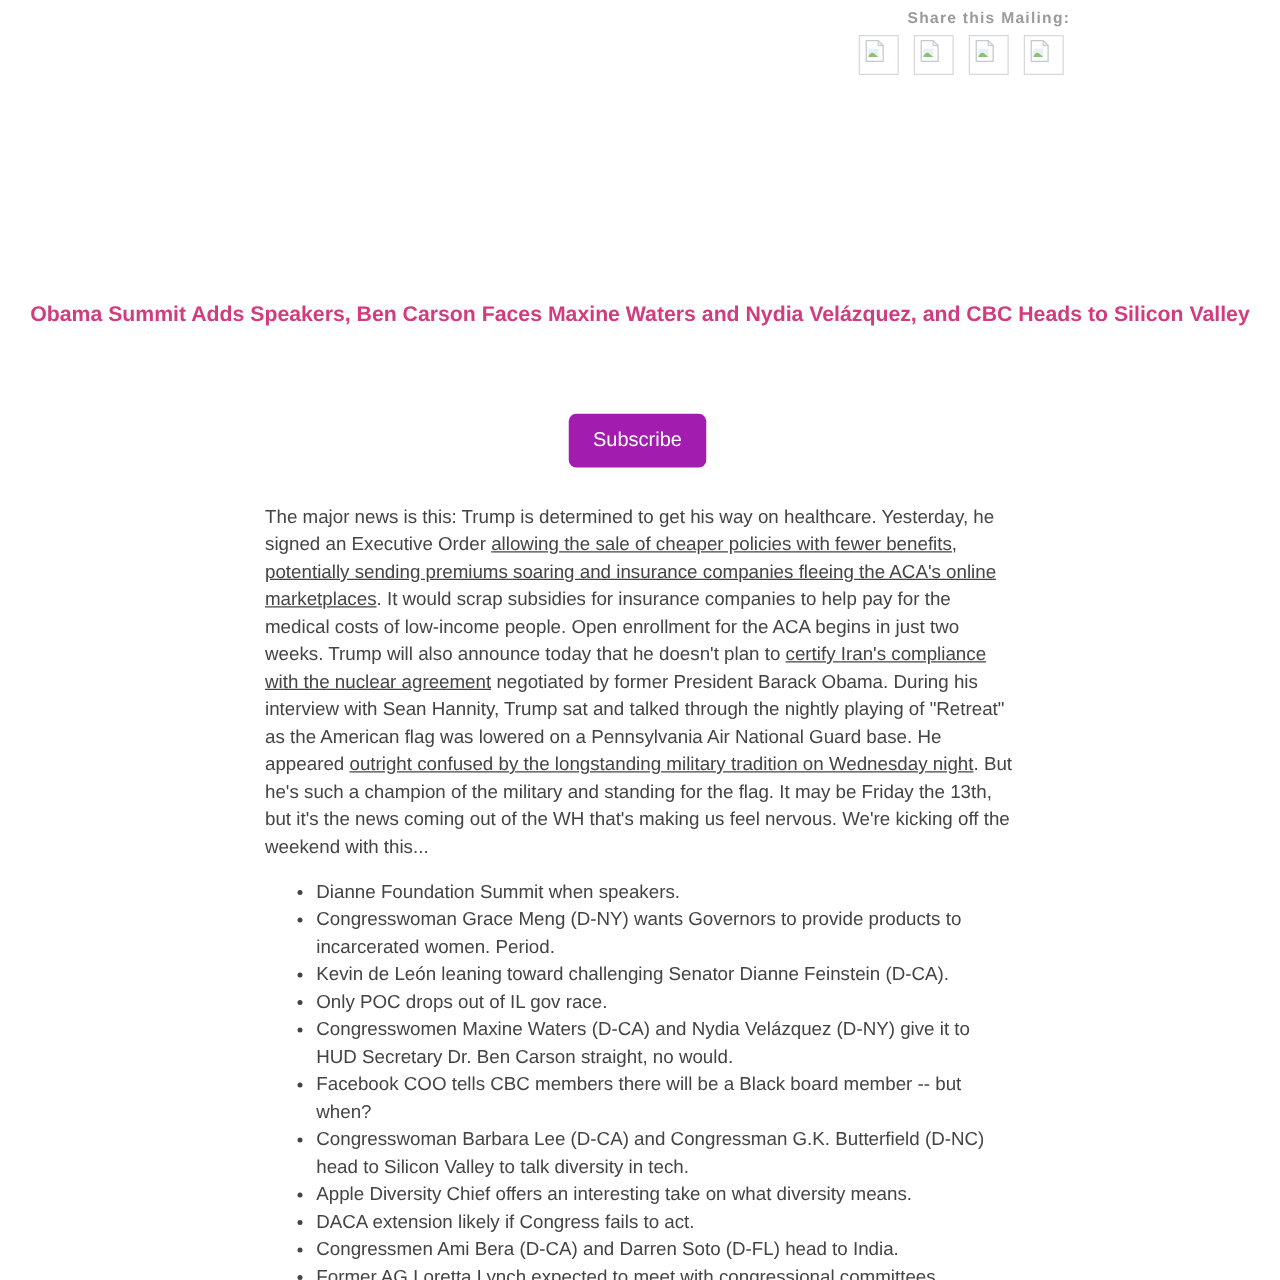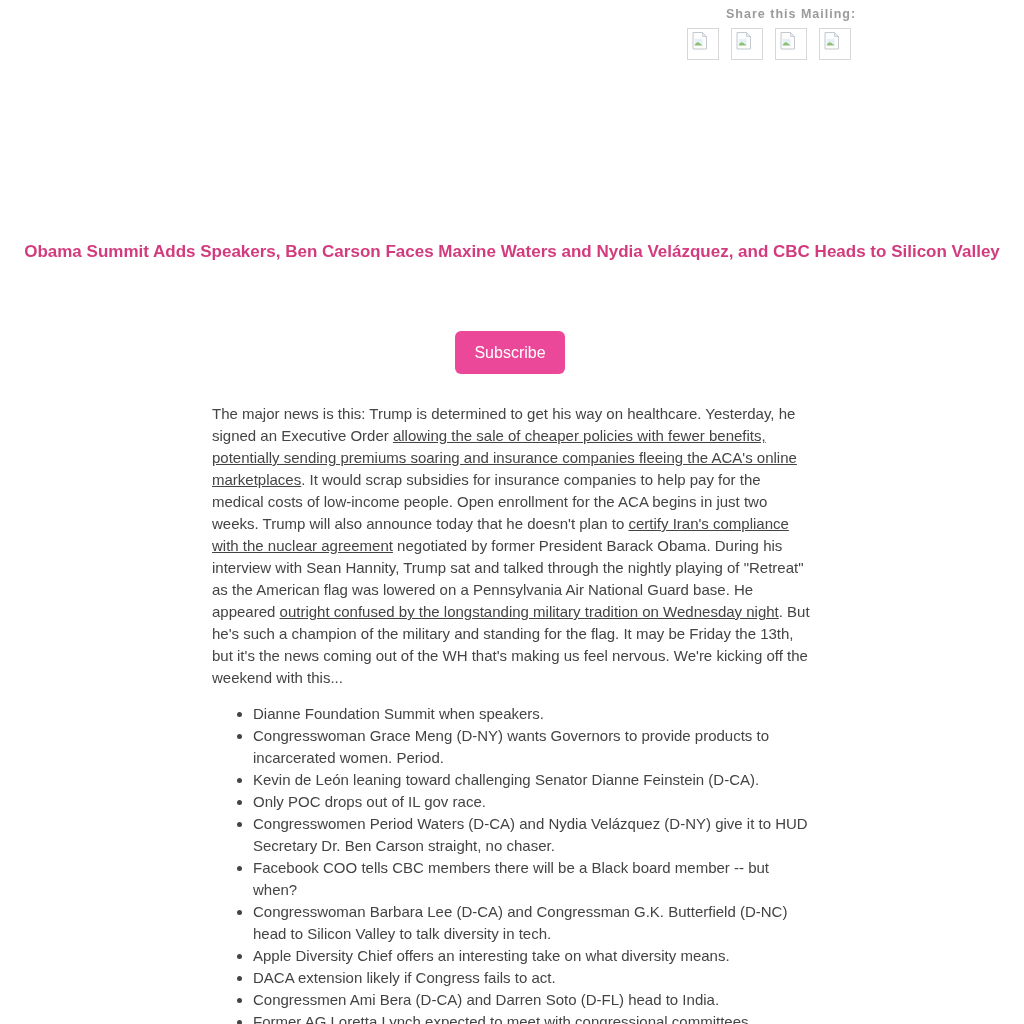--- a/index.html
+++ b/index.html
@@ -43,21 +43,21 @@
     font-size: 17px; font-weight: 700; line-height: 22px;
     color: #d23c7e;
     text-decoration: none;
     cursor: pointer;
   }
 
   
   .subscribe-btn {
     position: absolute; left: 455px; top: 331px;
     width: 110px; height: 43px;
-    background: #ec4899; border: none; border-radius: 6px;
+    background: #a21caf; border: none; border-radius: 6px;
     color: #ffffff; font-size: 16px;
     font-family: "Liberation Sans", sans-serif;
     cursor: pointer;
   }
 
   
   .content {
     position: absolute; left: 212px; top: 403px; width: 600px;
     font-size: 15px; line-height: 22px; color: #444;
   }
@@ -119,21 +119,21 @@
 
   <button class="subscribe-btn">Subscribe</button>
 
   <div class="content">
     <p><span>The major news is this: Trump is determined to get his way on healthcare. Yesterday, he signed an Executive Order </span><a class="body-link">allowing the sale of cheaper policies with fewer benefits, potentially sending premiums soaring and insurance companies fleeing the ACA's online marketplaces</a><span>. It would scrap subsidies for insurance companies to help pay for the medical costs of low-income people. Open enrollment for the ACA begins in just two weeks. Trump will also announce today that he doesn't plan to </span><a class="body-link">certify Iran's compliance with the nuclear agreement</a><span> negotiated by former </span><strong>President Barack Obama</strong><span>. During his interview with </span><strong>Sean Hannity</strong><span>, Trump sat and talked through the nightly playing of "Retreat" as the American flag was lowered on a Pennsylvania Air National Guard base. He appeared </span><a class="body-link">outright confused by the longstanding military tradition on Wednesday night</a><span>. But he's such a champion of the military and standing for the flag. It may be Friday the 13th, but it's the news coming out of the WH that's making us feel nervous. We're kicking off the weekend with this...</span></p>
     <ul>
         <li><strong>Dianne</strong><span> Foundation Summit when speakers.</span></li>
         <li><strong>Congresswoman Grace Meng (D-NY)</strong><span> wants Governors to provide products to incarcerated women. Period.</span></li>
         <li><strong>Kevin de León</strong><span> leaning toward challenging </span><strong>Senator Dianne Feinstein (D-CA)</strong><span>.</span></li>
         <li><span>Only POC drops out of IL gov race.</span></li>
-        <li><strong>Congresswomen Period Waters (D-CA)</strong><span> and </span><strong>Nydia Velázquez (D-NY)</strong><span> give it to </span><strong>HUD Secretary Dr. Ben Carson</strong><span> straight, no chaser.</span></li>
+        <li><strong>Congresswomen Maxine Waters (D-CA)</strong><span> and </span><strong>Nydia Velázquez (D-NY)</strong><span> give it to </span><strong>HUD Secretary Dr. Ben Carson</strong><span> straight, no would.</span></li>
         <li><span>Facebook COO tells CBC members there will be a Black board member -- but when?</span></li>
         <li><strong>Congresswoman Barbara Lee (D-CA)</strong><span> and </span><strong>Congressman G.K. Butterfield (D-NC)</strong><span> head to Silicon Valley to talk diversity in tech.</span></li>
         <li><span>Apple Diversity Chief offers an interesting take on what diversity means.</span></li>
         <li><span>DACA extension likely if Congress fails to act.</span></li>
         <li><strong>Congressmen Ami Bera (D-CA)</strong><span> and </span><strong>Darren Soto (D-FL)</strong><span> head to India.</span></li>
         <li><span>Former </span><strong>AG Loretta Lynch</strong><span> expected to meet with congressional committees investigating Russia.</span></li>
       </ul>
   </div>
 
 </div>

